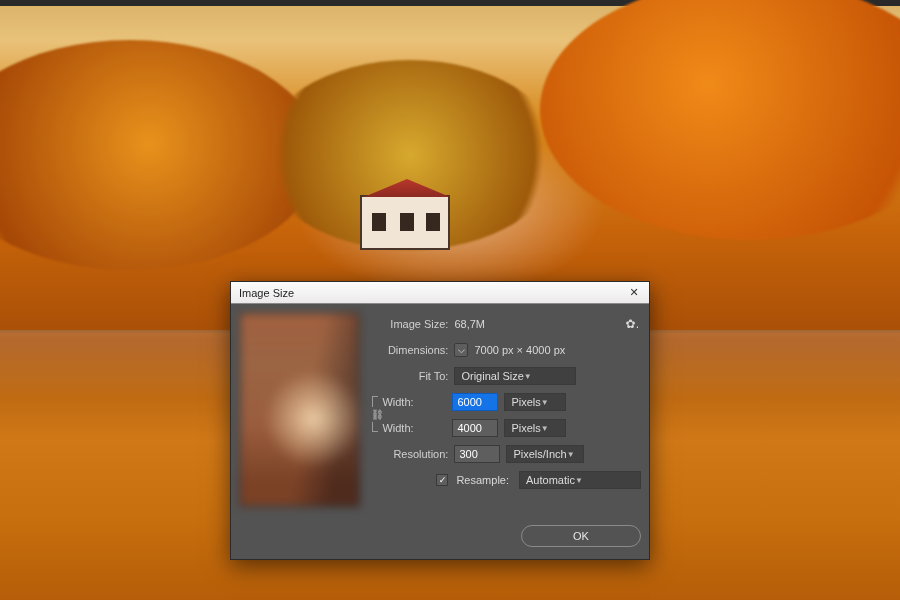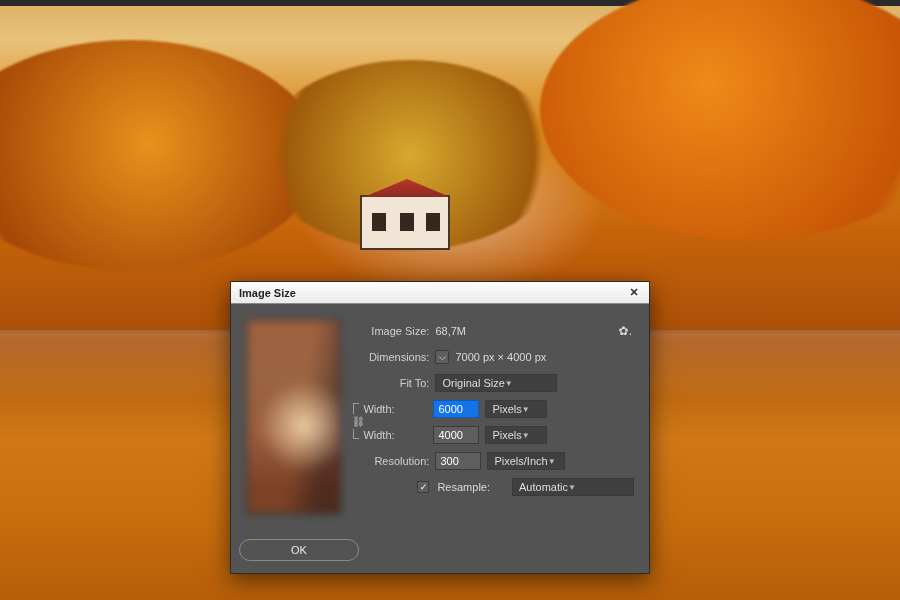--- a/index.html
+++ b/index.html
@@ -41,26 +41,25 @@
   .dialog {
     position:absolute; left:230px; top:281px; width:420px;
     background:#535353; color:#d9d9d9; font-size:11px;
     border:1px solid #2b2b2b; box-shadow:0 6px 22px rgba(0,0,0,0.55);
   }
   .titlebar{
     display:flex; align-items:center; justify-content:space-between;
     height:22px; padding:0 6px 0 8px;
     background:linear-gradient(#fdfdfd,#eceaea); color:#222; font-size:11px;
     border-bottom:1px solid #8a8a8a;
-    font-weight:bold;
   }
   .titlebar .close{ width:18px; height:16px; display:flex; align-items:center; justify-content:center;
     font-size:11px; color:#333; border-radius:2px; }
 
-  .body{ display:flex; padding:15px; gap:10px; }
+  .body{ display:flex; padding:8px; gap:10px; }
   .preview{
     width:150px; height:195px; border:1px solid #2f2f2f; position:relative; overflow:hidden;
     background:
       radial-gradient(circle at 62% 55%, rgba(255,230,190,0.8), rgba(255,230,190,0) 38%),
       linear-gradient(100deg, rgba(120,60,30,0.6) 55%, rgba(60,30,20,0.7) 80%),
       linear-gradient(to bottom, #d89a78, #caa07e 28%, #c99070 58%, #7a4b37 88%);
     filter: blur(4px) saturate(1.05);
   }
   .preview::after{ content:""; position:absolute; inset:0; filter:none; border:1px solid rgba(0,0,0,.3); pointer-events:none }
 
@@ -87,21 +86,21 @@
   .sel-wrap.wide{ width:122px }
   .sel-wrap .caret{ font-size:8px; color:#bbb }
   .linkcol{ width:14px; display:flex; flex-direction:column; align-items:center; height:44px; justify-content:center; margin-right:-2px; position:relative }
   .linkbracket{ position:absolute; left:2px; top:4px; bottom:4px; width:6px;
     border-left:1px solid #9a9a9a; border-top:1px solid #9a9a9a; border-bottom:1px solid #9a9a9a }
   .linkicon{ font-size:10px; background:#535353; position:relative; z-index:1; padding:2px 0; color:#cfcfcf }
   .whblock{ display:flex; align-items:flex-start }
   .whrows{ display:flex; flex-direction:column; gap:6px }
   .chk{ width:12px; height:12px; background:#5e5e5e; border:1px solid #3a3a3a; display:inline-flex;
     align-items:center; justify-content:center; font-size:9px; color:#fff; cursor:pointer }
-  .footer{ display:flex; justify-content:space-between; padding:10px 8px 12px }
+  .footer{ display:flex; justify-content:flex-end; padding:10px 8px 12px }
   .btn{
     width:120px; height:22px; border-radius:11px; border:1px solid #8a8a8a;
     background:#535353; color:#e6e6e6; font-size:11px; cursor:pointer;
     display:flex; align-items:center; justify-content:center;
   }
 </style>
 </head>
 <body>
 
 <div class="canvas">
@@ -179,21 +178,21 @@
           <div class="sel-wrap med">
             <span>Pixels/Inch</span>
             <span class="caret">▼</span>
           </div>
         </div>
 
         <div class="row">
           <span style="width:60px"></span>
           <span class="chk">✓</span>
           <span style="margin-left:2px">Resample:</span>
-          <div class="sel-wrap wide" style="margin-left:16px">
+          <div class="sel-wrap wide" style="margin-left:4px">
             <span>Automatic</span>
             <span class="caret">▼</span>
           </div>
         </div>
 
       </div>
     </div>
 
     <div class="footer">
       <div class="btn">OK</div>

